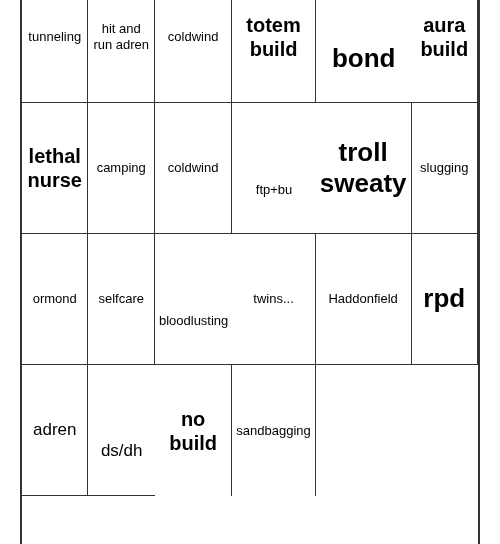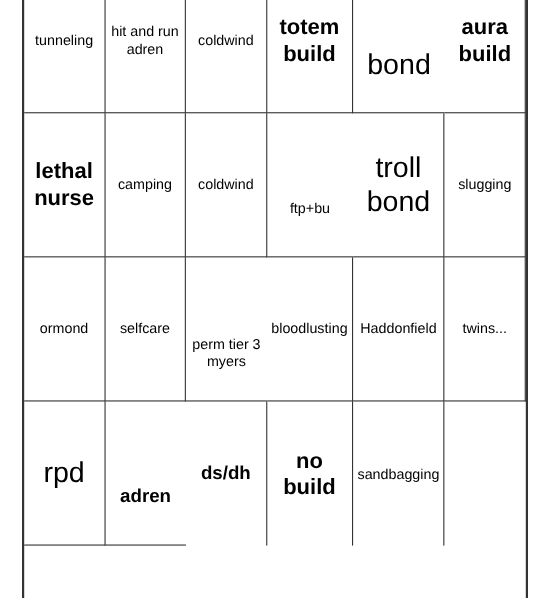--- a/index.html
+++ b/index.html
@@ -73,26 +73,26 @@
       line-height: 1.2;
     }
 
     .bingo-cell span.large {
       font-size: 20px;
       font-weight: bold;
     }
 
     .bingo-cell span.xlarge {
       font-size: 26px;
-      font-weight: normal;
+      font-weight: bold;
     }
 
     .bingo-cell span.medium {
       font-size: 17px;
-      font-weight: bold;
+      font-weight: normal;
     }
   </style>
 </head>
 <body>
 
 <div class="bingo-card">
   <div class="bingo-header">
   <div class="bingo-header-cell">B</div>
       <div class="bingo-header-cell">I</div>
       <div class="bingo-header-cell">N</div>
@@ -124,42 +124,39 @@
       <div class="bingo-cell">
         <span>camping</span>
       </div>
       <div class="bingo-cell">
         <span>coldwind</span>
       </div>
       <div class="bingo-cell">
         <span>ftp+bu</span>
       </div>
       <div class="bingo-cell">
-        <span class="xlarge">troll bond</span>
+        <span class="xlarge">troll sweaty</span>
       </div>
       <div class="bingo-cell">
         <span>slugging</span>
       </div>
       <div class="bingo-cell">
         <span>ormond</span>
       </div>
       <div class="bingo-cell">
         <span>selfcare</span>
       </div>
       <div class="bingo-cell">
-        <span>perm tier 3 myers</span>
-      </div>
-      <div class="bingo-cell">
         <span>bloodlusting</span>
       </div>
       <div class="bingo-cell">
-        <span>Haddonfield</span>
+        <span>twins...</span>
       </div>
       <div class="bingo-cell">
-        <span>twins...</span>
+        <span>Haddonfield</span>
       </div>
       <div class="bingo-cell">
         <span class="xlarge">rpd</span>
       </div>
       <div class="bingo-cell">
         <span class="medium">adren</span>
       </div>
       <div class="bingo-cell">
         <span class="medium">ds/dh</span>
       </div>

